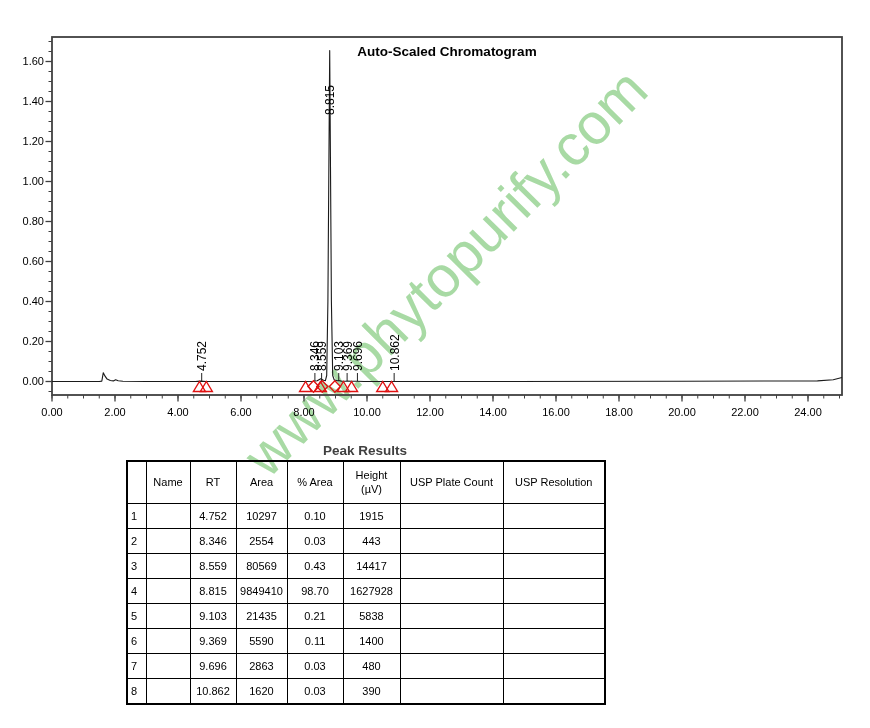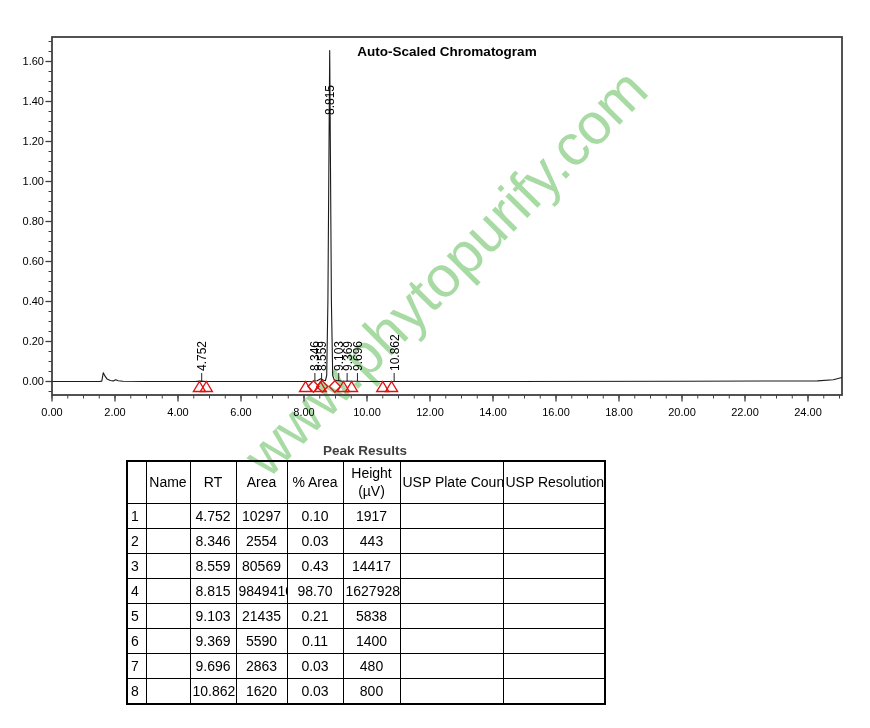--- a/index.html
+++ b/index.html
@@ -7,21 +7,21 @@
         font-family:"Liberation Sans",sans-serif;}
   .chart-title{position:absolute;left:52px;top:2px;width:790px;text-align:center;
         font-size:13.5px;font-weight:bold;color:#000;z-index:3;margin-top:42px;}
   .watermark{position:absolute;left:445px;top:272px;z-index:1;white-space:nowrap;
         transform:translate(-50%,-50%) rotate(-45.3deg);
         font-size:58px;font-weight:normal;opacity:.9;pointer-events:none;}
   svg.chromo{position:absolute;left:0;top:0;z-index:2;}
   .results{position:absolute;left:126px;top:443px;width:478px;z-index:2;}
   .results-title{text-align:center;font-size:13.5px;font-weight:bold;color:#404040;margin-bottom:2px;}
   table.peaks{border-collapse:collapse;table-layout:fixed;width:478px;background:transparent;
-        border:2px solid #000;font-size:14px;color:#000;padding-left:44px;}
+        border:2px solid #000;font-size:11px;color:#000;padding-left:44px;}
   table.peaks th,table.peaks td{border:1px solid #000;text-align:center;padding:0 2px;
         overflow:hidden;white-space:nowrap;font-weight:normal;background:transparent;}
   table.peaks thead th{height:41px;line-height:1.25;}
   table.peaks tbody td{height:24px;}
   table.peaks td.rownum{text-align:left;padding-left:3px;}
 </style>
 </head>
 <body>
 
 <div class="page">
@@ -225,21 +225,21 @@
             <th>USP Resolution</th>
           </tr>
         </thead>
       <tbody id="peaks-body">
           <tr>
             <td class="rownum">1</td>
             <td></td>
             <td>4.752</td>
             <td>10297</td>
             <td>0.10</td>
-            <td>1917</td>
+            <td>1915</td>
             <td></td>
             <td></td>
           </tr>
           <tr>
             <td class="rownum">2</td>
             <td></td>
             <td>8.346</td>
             <td>2554</td>
             <td>0.03</td>
             <td>443</td>
@@ -295,21 +295,21 @@
             <td>480</td>
             <td></td>
             <td></td>
           </tr>
           <tr>
             <td class="rownum">8</td>
             <td></td>
             <td>10.862</td>
             <td>1620</td>
             <td>0.03</td>
-            <td>800</td>
+            <td>390</td>
             <td></td>
             <td></td>
           </tr>
         </tbody>
     </table>
   </div>
 
 </div>
 
 </body></html>

